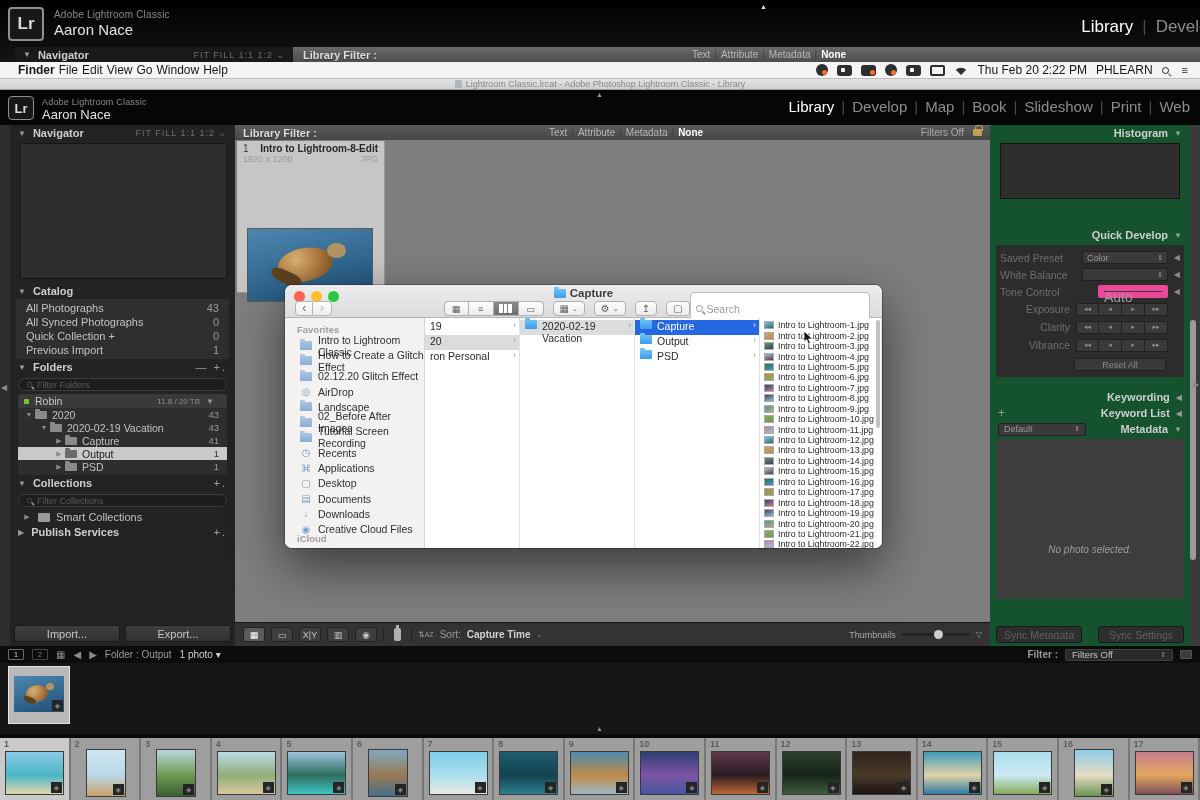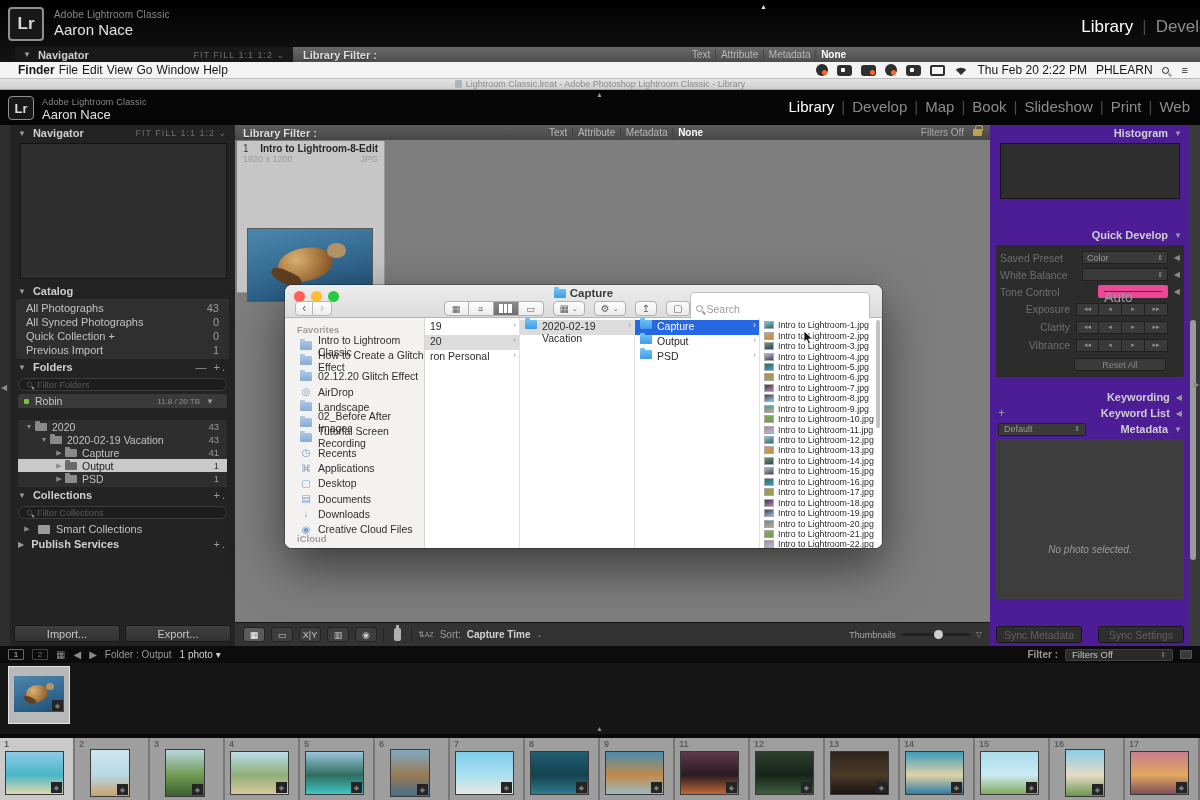--- a/index.html
+++ b/index.html
@@ -67,21 +67,21 @@
 
   .left-panel { position:absolute; left:10px; top:125px; width:225px; height:521px; background:#232323; font-size:11px; }
   .lp-header { display:flex; align-items:center; padding:0 8px; height:16px; }
   .lp-plusminus { margin-left:auto; color:#9a9a9a; font-size:11px; letter-spacing:2px; }
   .nav-preview { margin:2px 8px 4px 10px; height:136px; background:#2e2e2e; border:1px solid #161616; }
   .lp-body { background:#2f2f2f; margin:0 6px; border-radius:2px; padding:2px 0; }
   .cat-row { display:flex; padding:1px 10px; color:#c2c2c2; cursor:pointer; }
   .cat-row .cnt { margin-left:auto; color:#9a9a9a; }
   .filter-field { margin:3px 8px; height:13px; border-radius:7px; background:#1d1d1d; border:1px solid #3c3c3c;
                   color:#5c5c5c; font-size:9px; display:flex; align-items:center; padding:0 7px; }
-  .vol-row { margin:2px 8px 12px; height:14px; background:#3a3a3a; border-radius:3px 3px 0 0;
+  .vol-row { margin:2px 8px 0; height:14px; background:#3a3a3a; border-radius:3px 3px 0 0;
              display:flex; align-items:center; padding:0 6px; color:#c6c6c6; }
   .vol-dot { width:5px; height:5px; background:#7dc142; border-radius:1px; margin-right:6px; }
   .vol-usage { margin-left:auto; font-size:8px; color:#8e8e8e; }
   .tree { margin:0 8px; background:#2e2e2e; padding-bottom:2px; }
   .tree-row { display:flex; align-items:center; height:13px; color:#c2c2c2; cursor:pointer; font-size:10.5px; }
   .tree-row.selected { background:#c9c9c9; color:#1a1a1a; }
   .tree-row .cnt { margin-left:auto; padding-right:8px; color:#9a9a9a; font-size:9.5px; }
   .tree-row.selected .cnt { color:#333; }
   .disc { width:10px; text-align:center; font-size:7px; color:#8a8a8a; }
   .fold { width:12px; height:8px; border-radius:1px; background:#8a8a8a; position:relative; margin:0 5px 0 1px; flex:none; }
@@ -126,21 +126,21 @@
   .spray { width:7px; height:13px; background:#b0b0b0; border-radius:2px; position:relative; margin:0 4px; }
   .spray::before { content:""; position:absolute; top:-3px; left:2px; width:3px; height:3px; background:#b0b0b0; }
   .sort-lab { color:#9a9a9a; font-size:10px; }
   .sort-val { color:#d2d2d2; font-size:10px; font-weight:bold; }
   .thumbs-ctl { margin-left:auto; display:flex; align-items:center; gap:6px; }
   .thumbs-lab { color:#a8a8a8; font-size:9px; }
   .slider { width:68px; height:3px; background:#222; border-radius:2px; position:relative; }
   .slider .knob { position:absolute; left:32px; top:-3px; width:9px; height:9px; background:#cfcfcf; border-radius:50%; }
 
   
-  .right-panel { position:absolute; left:990px; top:125px; width:200px; height:521px; background:#4c1d95; font-size:11px; }
+  .right-panel { position:absolute; left:990px; top:125px; width:200px; height:521px; background:#14532d; font-size:11px; }
   .rp-header { display:flex; align-items:center; height:16px; padding:0 8px; }
   .rp-header .hdr-label { margin-left:auto; }
   .rp-tri { color:#9a9a9a; font-size:8px; margin-left:6px; }
   .hist-box { margin:2px 10px; height:56px; background:#2e2e2e; border:1px solid #161616; }
   .qd-body { margin:2px 6px; background:#2c2c2c; border-radius:2px; padding:4px 4px 6px; color:#6f6f6f; }
   .qd-row { display:flex; align-items:center; height:17px; }
   .qd-lab { font-size:10.5px; }
   .qd-dd { margin-left:auto; width:86px; height:13px; background:#3a3a3a; border:1px solid #202020; border-radius:2px;
            font-size:9px; color:#9a9a9a; display:flex; align-items:center; padding:0 4px; }
   .qd-dd .ud { margin-left:auto; font-size:7px; }
@@ -895,20 +895,26 @@
           <span class="badge">◈</span>
         </div>
       </div>
       <div class="bs-cell">
         <span class="bs-num">9</span>
         <div class="bs-img land" style="background: linear-gradient(rgb(75, 140, 174) 0%, rgb(192, 138, 74) 55%, rgb(156, 184, 194) 100%); position: absolute;">
           <span class="badge">◈</span>
         </div>
       </div>
       <div class="bs-cell">
+        <span class="bs-num">10</span>
+        <div class="bs-img land" style="background: linear-gradient(rgb(46, 62, 114) 0%, rgb(126, 84, 166) 55%, rgb(68, 86, 158) 100%); position: absolute;">
+          <span class="badge">◈</span>
+        </div>
+      </div>
+      <div class="bs-cell">
         <span class="bs-num">11</span>
         <div class="bs-img land" style="background: linear-gradient(rgb(94, 58, 74) 0%, rgb(42, 26, 34) 55%, rgb(192, 106, 54) 100%); position: absolute;">
           <span class="badge">◈</span>
         </div>
       </div>
       <div class="bs-cell">
         <span class="bs-num">12</span>
         <div class="bs-img land" style="background: linear-gradient(rgb(44, 62, 44) 0%, rgb(22, 36, 26) 55%, rgb(62, 94, 62) 100%); position: absolute;">
           <span class="badge">◈</span>
         </div>

